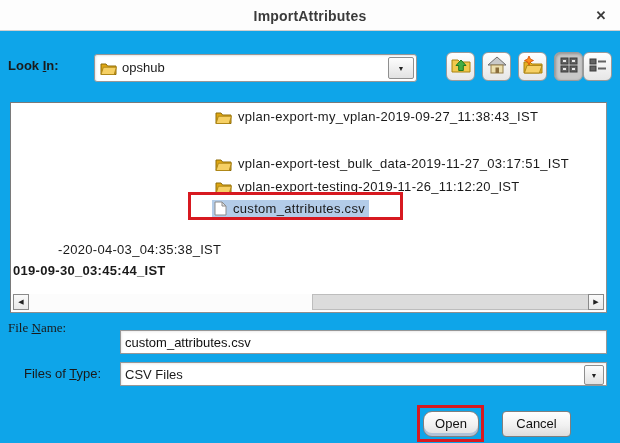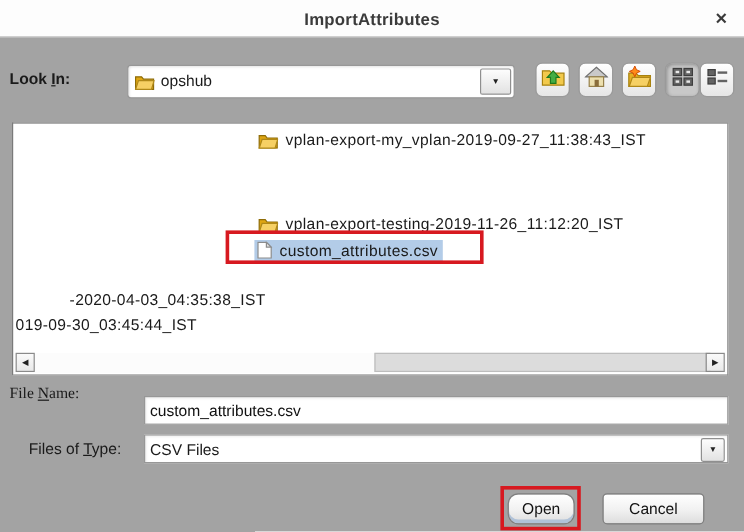--- a/index.html
+++ b/index.html
@@ -1,31 +1,31 @@
 <!DOCTYPE html>
 <html><head>
 <meta charset="utf-8">
 <style>
   html,body { margin:0; padding:0; background:#ffffff; }
-  #app { position:relative; width:620px; height:443px; background:#a3a3a3;
+  #app { position:relative; width:620px; height:443px; background:#0ea5e9;
          font-family:"Liberation Sans", sans-serif; overflow:hidden; color:#1a1a1a; }
 
   
   .titlebar { position:absolute; top:0; left:0; right:0; height:30px;
               background:#fdfdfd; border-bottom:1px solid #cfcfcf; }
   .title { position:absolute; top:8px; left:0; width:100%; text-align:center;
            font-size:14px; font-weight:bold; color:#3b3b3b; letter-spacing:.2px; }
   .closebtn { position:absolute; top:7px; right:10px; width:18px; height:18px;
               text-align:center; line-height:18px; font-size:13px; font-weight:bold; color:#3a3a3a; }
 
   .label { position:absolute; font-size:13px; color:#1a1a1a; white-space:pre; }
   .mn { text-decoration:underline; }
 
   
-  .combo { position:absolute; left:106px; top:54px; width:321px; height:26px;
+  .combo { position:absolute; left:94px; top:54px; width:321px; height:26px;
            background:#ffffff; border:1px solid #979797; border-radius:3px;
            box-shadow: inset 1px 1px 2px rgba(0,0,0,.10); }
   .combo .cicon { position:absolute; left:5px; top:6px; }
   .combo .cval  { position:absolute; left:27px; top:5px; font-size:13px; }
   .arrowbtn { position:absolute; right:2px; top:2px; width:24px; height:20px;
               border:1px solid #8f8f8f; border-radius:2px;
               background:linear-gradient(#fdfdfd,#e2e2e2);
               display:flex; align-items:center; justify-content:center;
               font-size:7px; color:#222; }
 
@@ -157,20 +157,27 @@
 
     <div class="lrow" style="top:3px;">
       <svg width="17" height="14" viewBox="0 0 17 14">
         <path d="M1 3 h5 l1.6 2 H16 v8.5 H1 z" fill="#dfa612" stroke="#8e6c08"></path>
         <path d="M3.4 6.2 h13 l-2.2 7.3 H1 z" fill="#f6d064" stroke="#b08818"></path>
       </svg>
       <span>vplan-export-my_vplan-2019-09-27_11:38:43_IST</span>
     </div>
 
 
+    <div class="lrow" style="top:50px;">
+      <svg width="17" height="14" viewBox="0 0 17 14">
+        <path d="M1 3 h5 l1.6 2 H16 v8.5 H1 z" fill="#dfa612" stroke="#8e6c08"></path>
+        <path d="M3.4 6.2 h13 l-2.2 7.3 H1 z" fill="#f6d064" stroke="#b08818"></path>
+      </svg>
+      <span>vplan-export-test_bulk_data-2019-11-27_03:17:51_IST</span>
+    </div>
 
     <div class="lrow" style="top:73px;">
       <svg width="17" height="14" viewBox="0 0 17 14">
         <path d="M1 3 h5 l1.6 2 H16 v8.5 H1 z" fill="#dfa612" stroke="#8e6c08"></path>
         <path d="M3.4 6.2 h13 l-2.2 7.3 H1 z" fill="#f6d064" stroke="#b08818"></path>
       </svg>
       <span>vplan-export-testing-2019-11-26_11:12:20_IST</span>
     </div>
 
     <div class="lrow" style="top:95px; left:201px;">
@@ -179,21 +186,21 @@
           <path d="M1 1 h7 l4 4 v9 H1 z" fill="#ffffff" stroke="#8c8c8c"></path>
           <path d="M8 1 v4 h4 z" fill="#e4e4e4" stroke="#8c8c8c"></path>
         </svg>
         <span>custom_attributes.csv</span>
       </span>
     </div>
 
     <div class="cliprow" style="top:139px;margin-left:45px;">
       <span>-2020-04-03_04:35:38_IST</span>
     </div>
-    <div class="cliprow" style="top:160px;">
+    <div class="cliprow" style="top:160px;font-weight:bold;">
       <span>019-09-30_03:45:44_IST</span>
     </div>
 
     <div class="redbox" style="left:177px; top:89px; width:215px; height:28px;"></div>
 
     <div class="hscroll">
       <span class="sbtn" style="left:1px;">
         <span>◀</span>
       </span>
       <span class="sthumb"></span>
@@ -208,16 +215,16 @@
 
   <div class="label" style="left:24px; top:366px;"><span>Files of </span><span class="mn">T</span><span>ype:</span></div>
   <div class="typecombo">
     <span class="cval">CSV Files</span>
     <span class="arrowbtn">
       <span>▼</span>
     </span>
   </div>
 
   <div class="btn primary" style="left:423px; width:56px;">Open</div>
-  <div class="btn" style="left:502px; width:85px;">Cancel</div>
+  <div class="btn" style="left:502px; width:69px;">Cancel</div>
   <div class="redbox" style="left:417px; top:405px; width:67px; height:37px;"></div>
 
 </div>
 
 </body></html>

